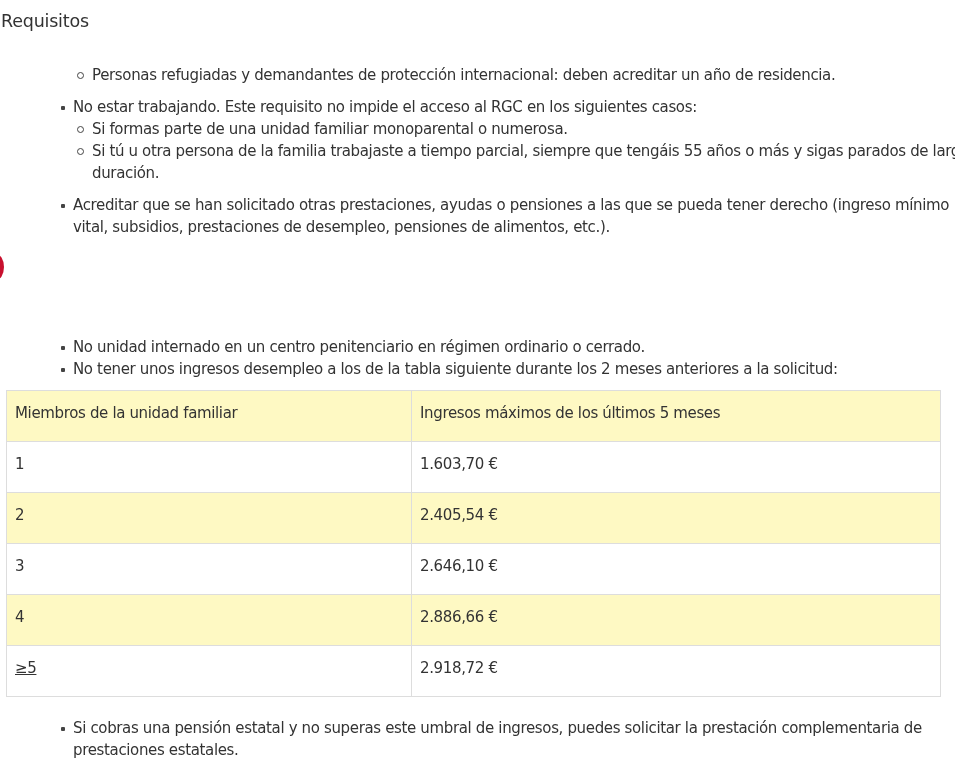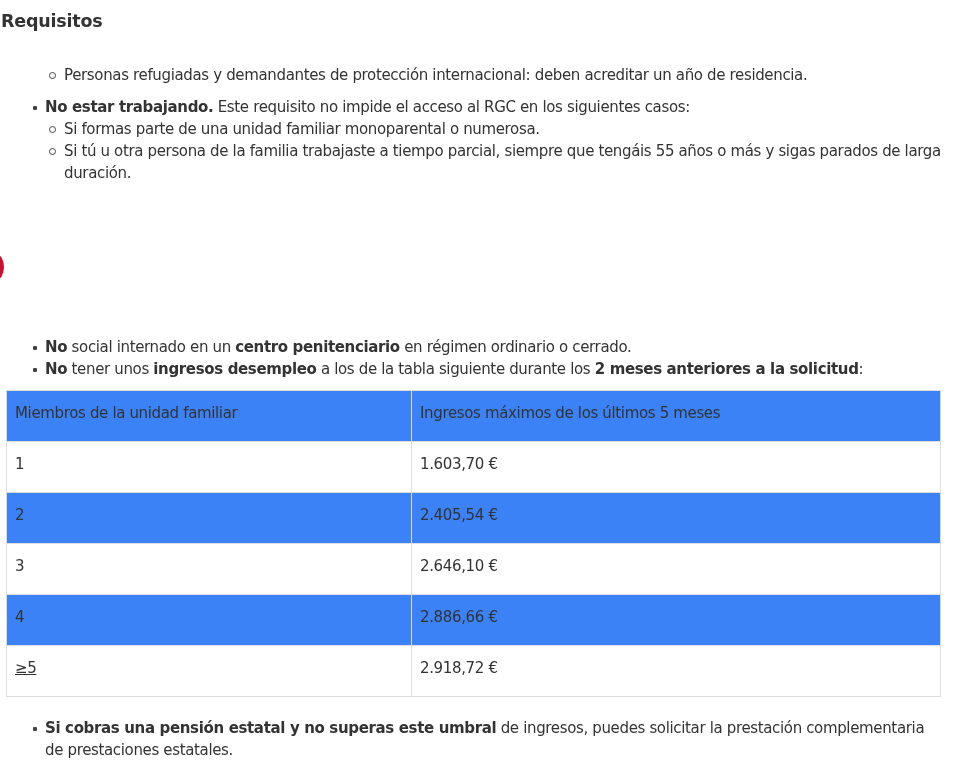--- a/index.html
+++ b/index.html
@@ -3,51 +3,51 @@
   <meta charset="utf-8">
   <style>
     html, body { margin: 0; padding: 0; background: #ffffff; }
     body {
       width: 955px; height: 766px; overflow: hidden; position: relative;
       font-family: "DejaVu Sans", sans-serif; color: #333333;
       font-size: 15px; line-height: 22px;
     }
     .heading {
       position: absolute; left: 1px; top: 9px;
-      font-size: 17.5px; font-weight: bold; color: #333; line-height: 24px;
+      font-size: 17.5px; font-weight: normal; color: #333; line-height: 24px;
       letter-spacing: -0.2px;
     }
     .marker {
       position: absolute; left: -12px; top: 254px; width: 16px; height: 26px;
       border-radius: 50%; background: #c8102e;
     }
     .blk { position: absolute; left: 0; width: 955px; letter-spacing: -0.35px; }
-    .li { position: relative; }
+    .li { position: relative; margin-left: 28px; }
     .li.l1 { padding-left: 45px; }
     .li.l2 { padding-left: 64px; }
     .li.l1::before {
       content: ""; position: absolute; left: 33px; top: 10px; width: 4px; height: 4px;
       background: #444; border-radius: 1px;
     }
     .li.l2::before {
       content: ""; position: absolute; left: 49px; top: 8px; width: 5px; height: 5px;
       border: 1.3px solid #444; border-radius: 50%;
     }
-    b { font-weight: bold; color: #333; }
+    b { font-weight: normal; color: #333; }
     .w1 { width: 880px; }
     table.income {
       position: absolute; left: 6px; top: 390px; width: 935px;
       border-collapse: collapse; font-size: 15px; letter-spacing: -0.35px;
     }
     table.income th, table.income td {
       border: 1px solid #dddddd; text-align: left; vertical-align: top;
       padding: 11px 8px 0 8px; height: 39px; font-weight: normal; color: #333;
     }
     table.income th { color: #333; }
-    table.income tr.shade { background: #3b82f6; }
+    table.income tr.shade { background: #fef9c3; }
     table.income td.c1, table.income th.c1 { width: 388px; }
     .ge { text-decoration: underline; }
   </style>
 </head>
 <body>
 
 <div class="heading">Requisitos</div>
 <div class="marker"></div>
 
 <div class="blk" style="top:64px;">
@@ -62,25 +62,28 @@
   </div>
   <div class="li l2">
     <span>Si formas parte de una unidad familiar monoparental o numerosa.</span>
   </div>
   <div class="li l2 w1">
     <span>Si tú u otra persona de la familia trabajaste a tiempo parcial, siempre que tengáis 55 años o más y sigas parados de larga duración.</span>
   </div>
 </div>
 
 <div class="blk" style="top:194px;">
+  <div class="li l1 w1">
+    <span>Acreditar que se han </span><b>solicitado otras prestaciones</b><span>, ayudas o pensiones a las que se pueda tener derecho (ingreso mínimo vital, subsidios, prestaciones de desempleo, pensiones de alimentos, etc.).</span>
+  </div>
 </div>
 
 <div class="blk" style="top:336px;">
   <div class="li l1">
-    <b>No</b><span> social internado en un </span><b>centro penitenciario</b><span> en régimen ordinario o cerrado.</span>
+    <b>No</b><span> unidad internado en un </span><b>centro penitenciario</b><span> en régimen ordinario o cerrado.</span>
   </div>
   <div class="li l1">
     <b>No</b><span> tener unos </span><b>ingresos desempleo</b><span> a los de la tabla siguiente durante los </span><b>2 meses anteriores a la solicitud</b><span>:</span>
   </div>
 </div>
 
 <table class="income">
   <tbody>
       <tr class="shade">
     <th class="c1">Miembros de la unidad familiar</th>

